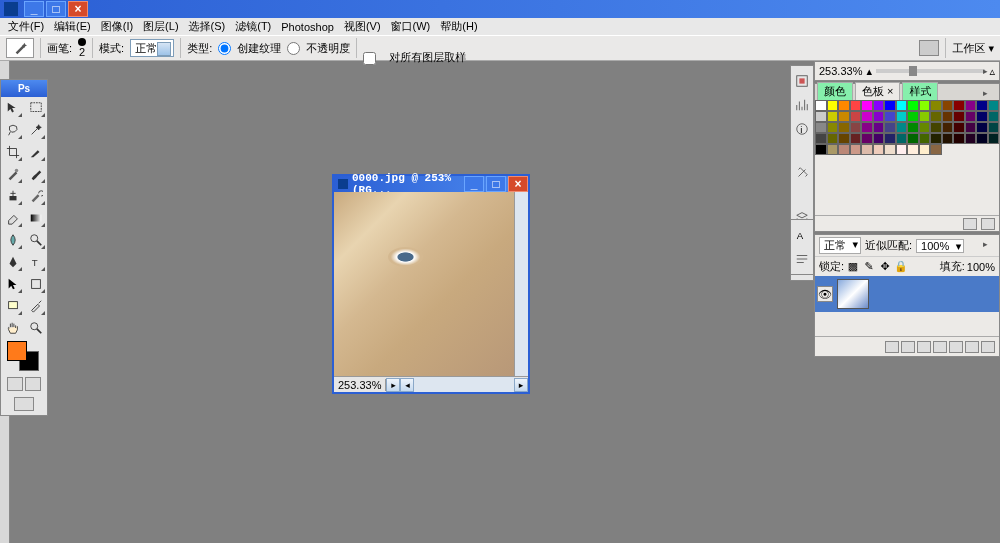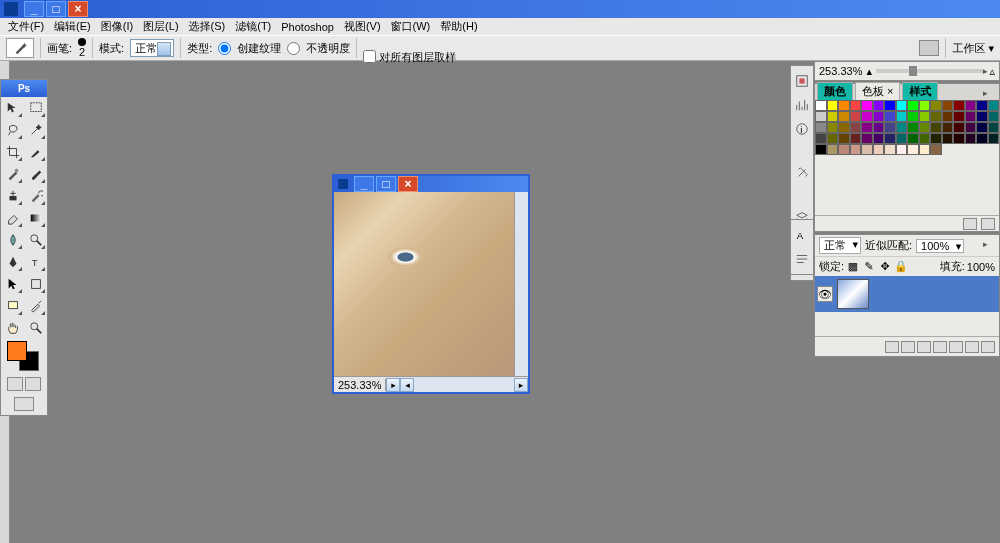--- a/index.html
+++ b/index.html
@@ -22,21 +22,21 @@
 .optionsbar { height: 26px; background: #eae9e8; border-top: 1px solid #fff; border-bottom: 1px solid #aaa; display: flex; align-items: center; padding: 0 6px; gap: 6px; }
 .tool-preview { width: 28px; height: 20px; border: 1px solid #999; background: #fff; display: flex; align-items: center; justify-content: center; }
 .wand-icon svg { width: 14px; height: 14px; }
 .brush-preview { display: flex; flex-direction: column; align-items: center; font-size: 9px; }
 .brush-dot { width: 8px; height: 8px; background: #000; border-radius: 50%; }
 .dropdown { border: 1px solid #7e9db9; background: #fff; height: 18px; padding: 1px 16px 1px 4px; font-size: 11px; position: relative; }
 .dropdown::after { content: ""; position: absolute; right: 2px; top: 2px; width: 12px; height: 12px; background: linear-gradient(#d6e5f5, #9ec3e8); border: 1px solid #7e9db9; }
 .radio-g { display: flex; gap: 4px; align-items: center; }
 .radio-g input { margin-right: 2px; }
 .sep { width: 1px; height: 20px; background: #bbb; }
-.checkbox-g { display: flex; align-items: flex-start; gap: 3px; margin-top: 18px; }
+.checkbox-g { display: flex; align-items: flex-end; gap: 13px; margin-top: 18px; }
 .spacer { flex: 1; }
 .ws-icon { width: 20px; height: 16px; background: #ccc; border: 1px solid #888; }
 
 
 .main { position: absolute; top: 61px; left: 0; right: 0; bottom: 0; }
 
 
 .leftbar { position: absolute; left: 0; top: 0; width: 10px; height: 100%; background: #d8d8d8; border-right: 1px solid #888; }
 
 
@@ -69,21 +69,21 @@
 
 .rp-strip { position: absolute; right: 186px; top: 0; width: 24px; background: #e6e6e6; border: 1px solid #888; padding: 2px 0; }
 .rp-strip .pi { height: 22px; display: flex; align-items: center; justify-content: center; margin: 2px 0; }
 .rp-strip .pi svg { width: 14px; height: 14px; }
 .rp-strip .gap { height: 18px; }
 
 .rpanels { position: absolute; right: 0; top: 0; width: 186px; display: flex; flex-direction: column; gap: 2px; }
 .panel { background: #eceae7; border: 1px solid #888; }
 .panel-tabs { height: 16px; background: #d8d6d2; display: flex; align-items: end; padding-left: 2px; gap: 2px; font-size: 10px; }
 .panel-tab { padding: 1px 6px; background: #eceae7; border: 1px solid #aaa; border-bottom: none; cursor: default; }
-.panel-tab.inactive { background: #14b8a6; font-weight: bold; }
+.panel-tab.inactive { background: #86efac; }
 .panel-body { padding: 2px; }
 
 
 .nav-panel .body { height: 140px; position: relative; }
 .tooltip { position: absolute; top: 0; left: 12px; background: #ffffd8; border: 1px solid #000; padding: 1px 4px; font-size: 10px; z-index: 10; }
 .nav-thumb { width: 110px; height: 120px; margin: 14px auto 0; background: linear-gradient(135deg,#d4a878,#e8d4b0,#c89868); position: relative; border: 1px solid #666; }
 .nav-thumb::before { content:""; position:absolute; left:28%; top:32%; width:20px; height:12px; background: radial-gradient(ellipse,#4a6a8a 30%,#fff 35%,transparent 60%); border-radius:50%; }
 .nav-thumb::after { content:""; position:absolute; left:20%; bottom:8%; width:65%; height:18%; background: radial-gradient(ellipse,#c85a4a 40%,transparent 70%); border-radius:50%; }
 .nav-red { position:absolute; width:14px; height:8px; background:#e02a1a; border-radius:50%; right:18px; bottom:8px; }
 .nav-box { position: absolute; right: 4px; top: 20px; width: 54px; height: 58px; border: 1px solid #f00; }
@@ -332,20 +332,21 @@
     <div class="mode-btns">
       <div class="mode-btn"></div>
       <div class="mode-btn"></div>
     </div>
     <div class="screen-btn"></div>
   </div>
 
   <div class="docwin">
     <div class="titlebar">
       <span class="icon" style="width:10px;height:10px"></span>
+      <span class="title">0000.jpg @ 253%(RG...</span>
       <div class="win-btns">
         <div class="win-btn win-min">_</div>
         <div class="win-btn win-max">□</div>
         <div class="win-btn win-close">×</div>
       </div>
     </div>
     <div class="canvas">
         <div class="canvas-face"></div>
       </div>
     <div class="vscroll"></div>

